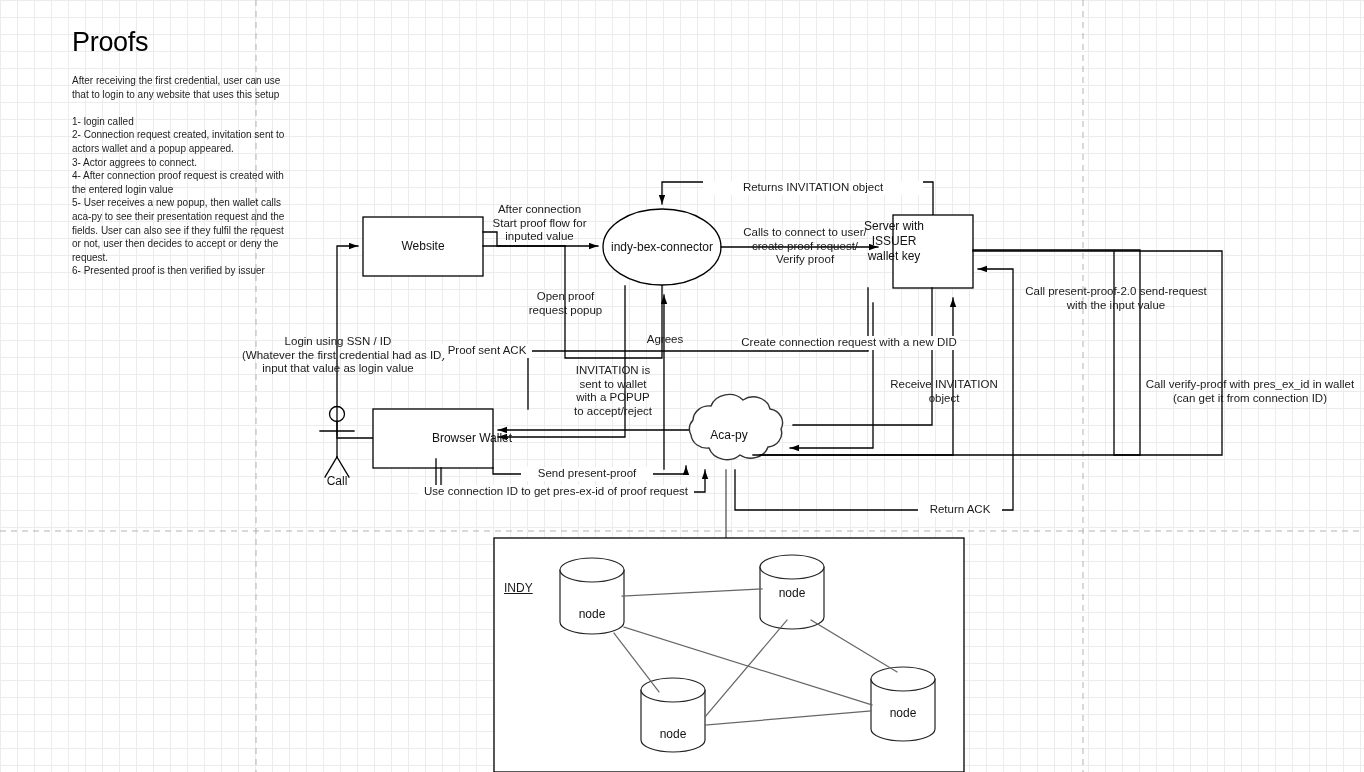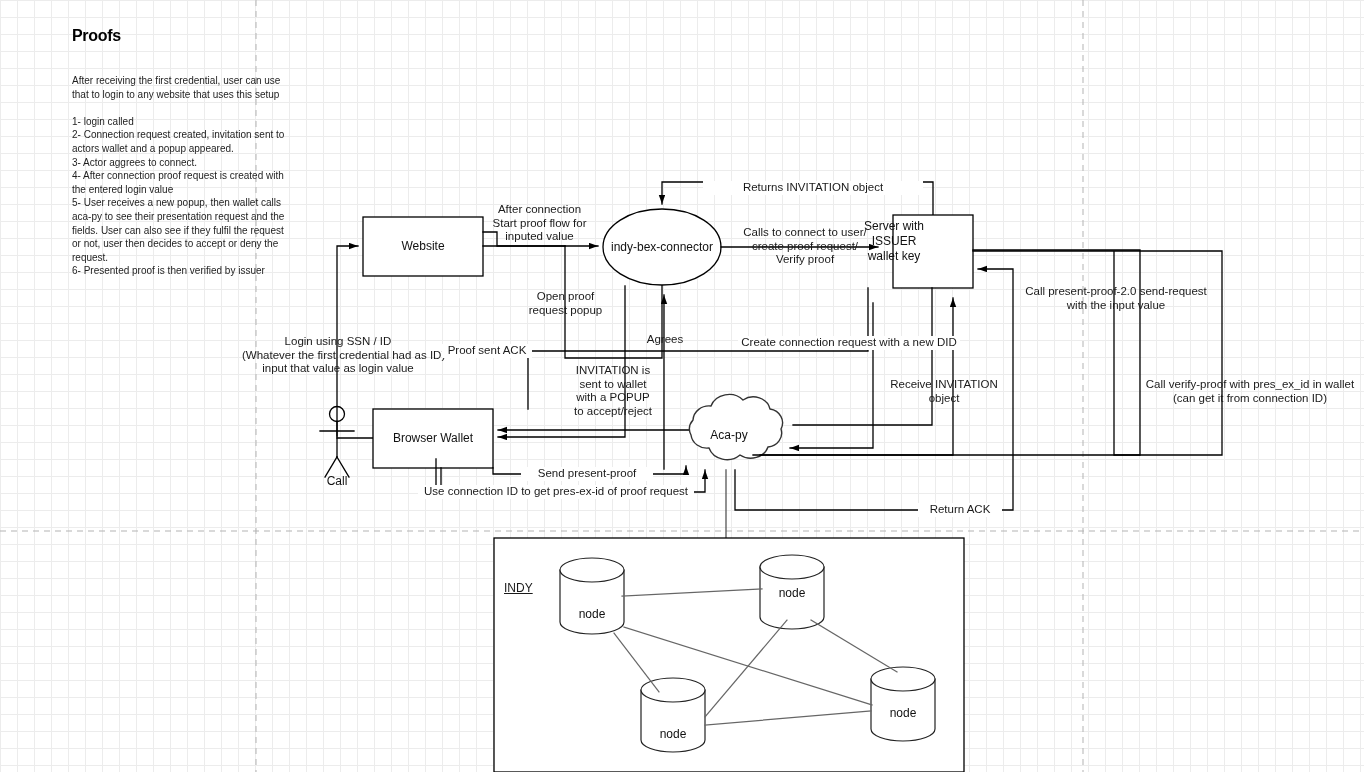--- a/index.html
+++ b/index.html
@@ -17,21 +17,21 @@
       linear-gradient(to bottom, #d9d9d9 1px, transparent 1px);
     background-size:17px 17px, 17px 17px, 85px 85px, 85px 85px;
     background-position:0 -9px, -9px 0, 0 -9px, -9px 0;
   }
   #svgroot{position:absolute;left:0;top:0;width:1364px;height:772px;}
   .lbl{position:absolute;color:#1a1a1a;font-size:11.5px;line-height:13.6px;
        white-space:pre;}
   .lbl.c{text-align:center;}
   .shapetext{position:absolute;display:flex;align-items:center;justify-content:center;
        text-align:center;font-size:12px;line-height:15px;color:#111;}
-  #title{position:absolute;left:72px;top:27px;font-size:16px;font-weight:bold;color:#000;
+  #title{position:absolute;left:72px;top:27px;font-size:27px;font-weight:normal;color:#000;
        letter-spacing:-0.3px;}
   #intro{position:absolute;left:72px;top:74px;width:268px;font-size:10px;
        line-height:13.6px;color:#1d1d1d;white-space:pre-wrap;}
 </style>
 </head>
 <body>
 
 <div id="canvas">
 
   <svg id="svgroot" xmlns="http://www.w3.org/2000/svg" viewBox="0 0 1364 772">
@@ -154,21 +154,21 @@
 4- After connection proof request is created with
 the entered login value
 5- User receives a new popup, then wallet calls
 aca-py to see their presentation request and the
 fields. User can also see if they fulfil the request
 or not, user then decides to accept or deny the
 request.
 6- Presented proof is then verified by issuer</div>
 
   <div class="shapetext" style="left:363px;top:217px;width:120px;height:59px;">Website</div>
-  <div class="shapetext" style="left:373px;top:409px;width:120px;height:59px;">Browser Wallet</div>
+  <div class="shapetext" style="left:373px;top:409px;width:120px;height:59px;padding-left:39px;">Browser Wallet</div>
   <div class="shapetext" style="left:603px;top:210px;width:118px;height:74px;">indy-bex-connector</div>
   <div class="shapetext" style="left:854px;top:215px;width:80px;height:52px;white-space:pre-line;">Server with
 ISSUER
 wallet key</div>
   <div class="shapetext" style="left:672px;top:403px;width:114px;height:64px;">Aca-py</div>
   <div class="lbl" style="left:504px;top:582px;font-size:12px;text-decoration:underline;">INDY</div>
   <div class="shapetext" style="left:562px;top:607px;width:60px;height:15px;">node</div>
   <div class="shapetext" style="left:762px;top:586px;width:60px;height:15px;">node</div>
   <div class="shapetext" style="left:643px;top:727px;width:60px;height:15px;">node</div>
   <div class="shapetext" style="left:873px;top:706px;width:60px;height:15px;">node</div>

